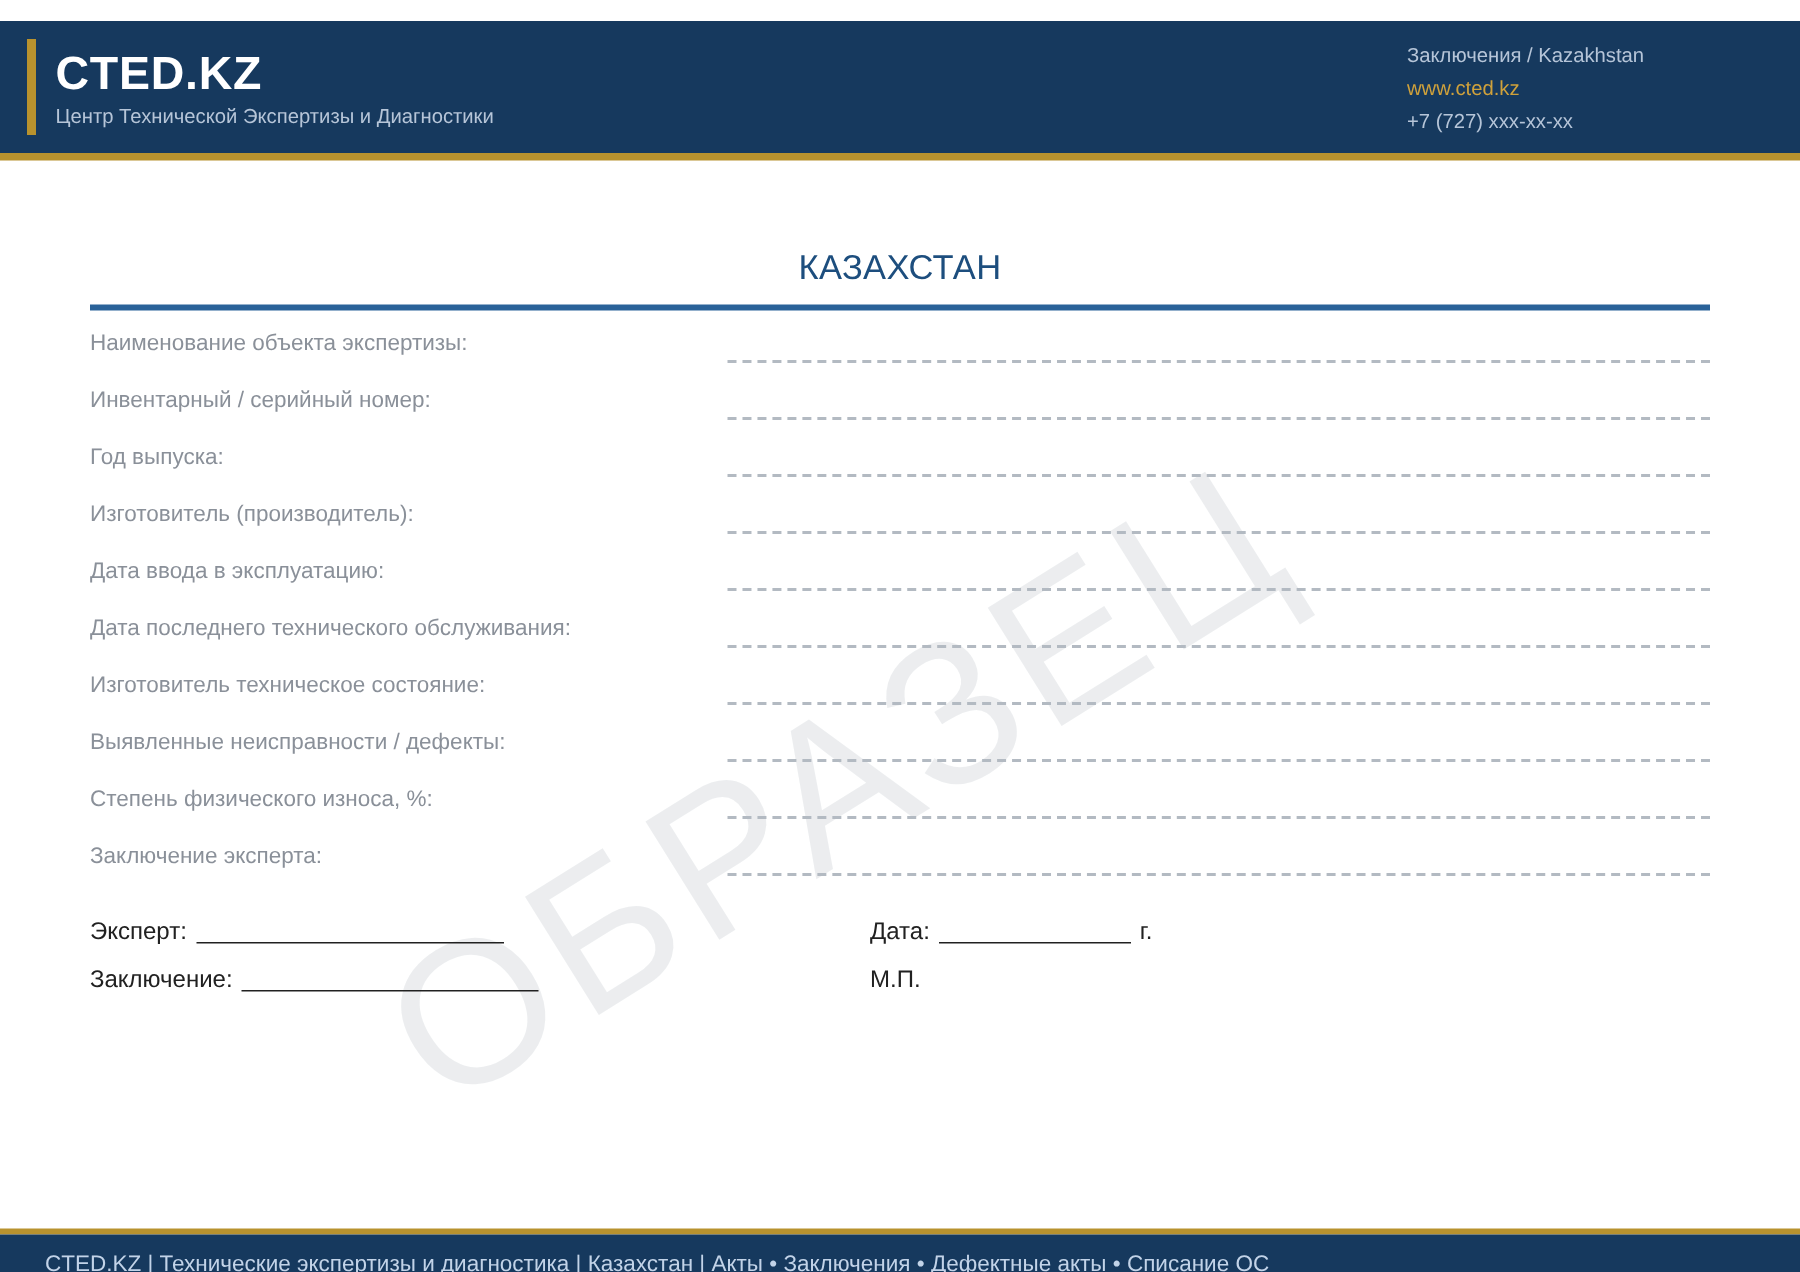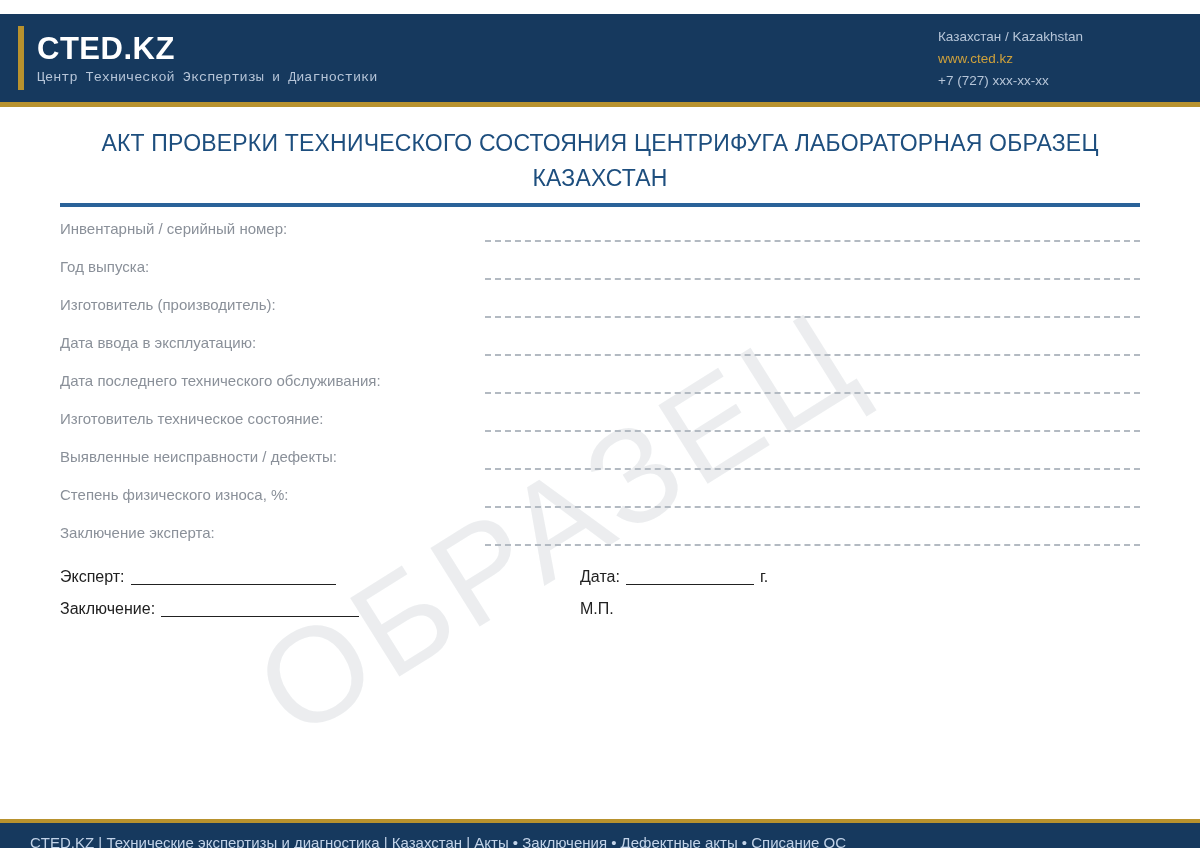--- a/index.html
+++ b/index.html
@@ -22,21 +22,21 @@
     position:relative;width:1200px;height:848px;background:#ffffff;
     overflow:hidden;margin:14px auto;
   }
   
   header{
     position:relative;height:88px;background:var(--navy);
     display:flex;align-items:center;padding:0 0 0 18px;
   }
   .accent-bar{width:6px;height:64px;background:var(--gold);margin-right:13px;}
   .brand{color:#ffffff;font-size:31px;font-weight:700;letter-spacing:0.5px;line-height:1.15;}
-  .brand-subtitle{color:var(--header-muted);font-size:13.5px;margin-top:4px;font-family:Liberation Mono, monospace;}
+  .brand-subtitle{color:var(--header-muted);font-size:13.5px;margin-top:4px;}
   .header-contact{
     margin-left:auto;width:262px;display:flex;flex-direction:column;
     gap:8px;font-size:13.5px;line-height:1.05;padding-top:2px;
   }
   .header-contact .region,.header-contact .phone{color:var(--header-muted);}
   .header-contact .website{color:var(--gold-link);cursor:pointer;}
   .gold-divider{height:5px;background:var(--gold);}
   
   main{position:relative;padding:0 60px;}
   h1{
@@ -50,21 +50,21 @@
     color:var(--watermark-gray);opacity:0.22;
     transform:rotate(-32deg);transform-origin:center center;
     pointer-events:none;white-space:nowrap;z-index:0;
   }
   .fields{position:relative;margin-top:8px;z-index:1;}
   .field-row{display:flex;height:38px;}
   .field-label{width:425px;padding-top:5px;font-size:15px;color:var(--label-gray);}
   .field-line{flex:1;height:27px;border-bottom:2px dashed var(--line-gray);}
   
   .sig-grid{position:relative;margin-top:11px;z-index:1;font-size:16px;color:var(--text-dark);}
-  .sig-row{display:flex;height:32px;align-items:flex-start;}
+  .sig-row{display:flex;height:32px;align-items:center;}
   .sig-cell.left{width:520px;}
   .sig-line{
     display:inline-block;border-bottom:1.5px solid var(--text-dark);
     height:4px;margin-left:6px;transform:translateY(3px);
   }
   .w210{width:205px;}
   .w130{width:128px;margin-right:6px;}
   .w200{width:198px;}
   
   .footer-gold{position:absolute;left:0;right:0;bottom:39px;height:4px;background:var(--gold);}
@@ -79,34 +79,38 @@
 
 <div class="page">
 
   <header>
     <div class="accent-bar"></div>
     <div class="brand-block">
       <div class="brand">CTED.KZ</div>
       <div class="brand-subtitle">Центр Технической Экспертизы и Диагностики</div>
     </div>
     <div class="header-contact">
-      <div class="region">Казахстан / Kazakhstan</div>
+      <div class="region">Заключения / Kazakhstan</div>
       <div class="website">www.cted.kz</div>
       <div class="phone">+7 (727) xxx-xx-xx</div>
     </div>
   </header>
   <div class="gold-divider"></div>
 
   <main>
-    <h1><span>АКТ ПРОВЕРКИ ТЕХНИЧЕСКОГО СОСТОЯНИЯ ЦЕНТРИФУГА ЛАБОРАТОРНАЯ ОБРАЗЕЦ</span><br><span>КАЗАХСТАН</span></h1>
+    <h1><br><span>КАЗАХСТАН</span></h1>
     <div class="title-rule"></div>
 
     <div class="watermark">ОБРАЗЕЦ</div>
 
     <div class="fields">
+      <div class="field-row">
+        <span class="field-label">Наименование объекта экспертизы:</span>
+        <span class="field-line"></span>
+      </div>
       <div class="field-row">
         <span class="field-label">Инвентарный / серийный номер:</span>
         <span class="field-line"></span>
       </div>
       <div class="field-row">
         <span class="field-label">Год выпуска:</span>
         <span class="field-line"></span>
       </div>
       <div class="field-row">
         <span class="field-label">Изготовитель (производитель):</span>

